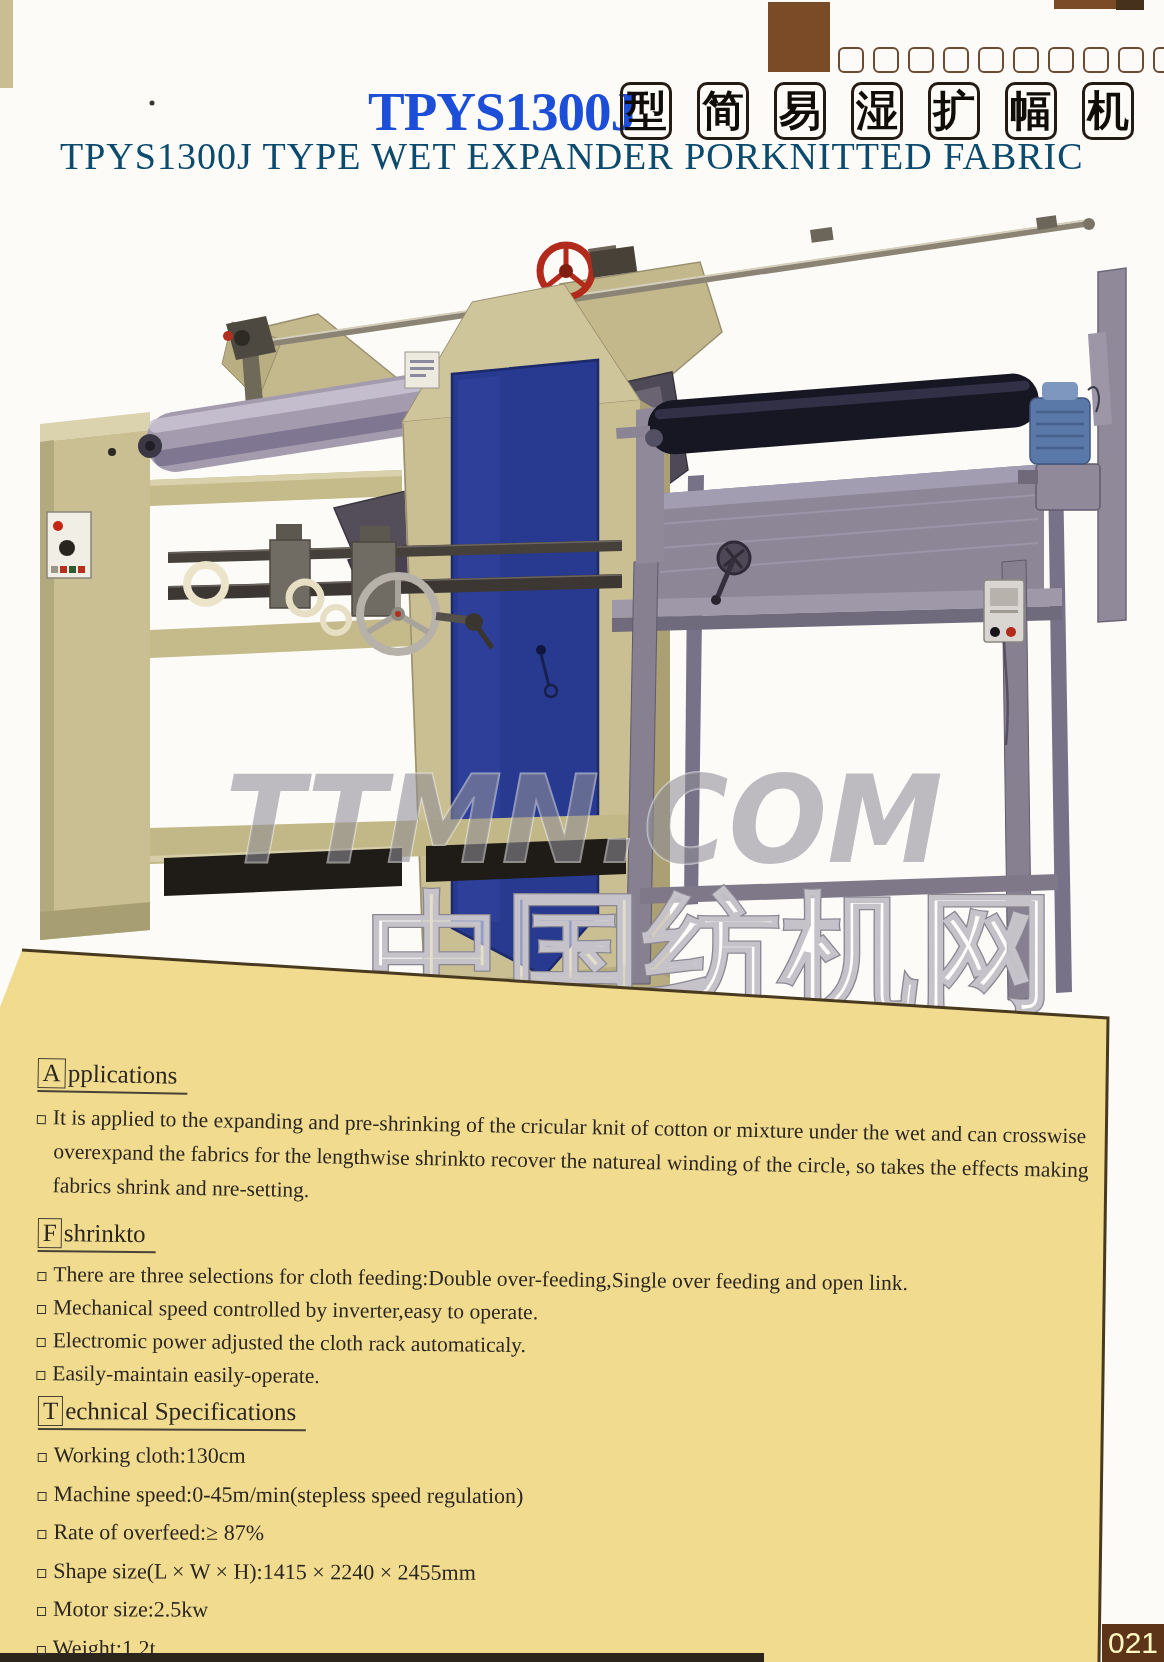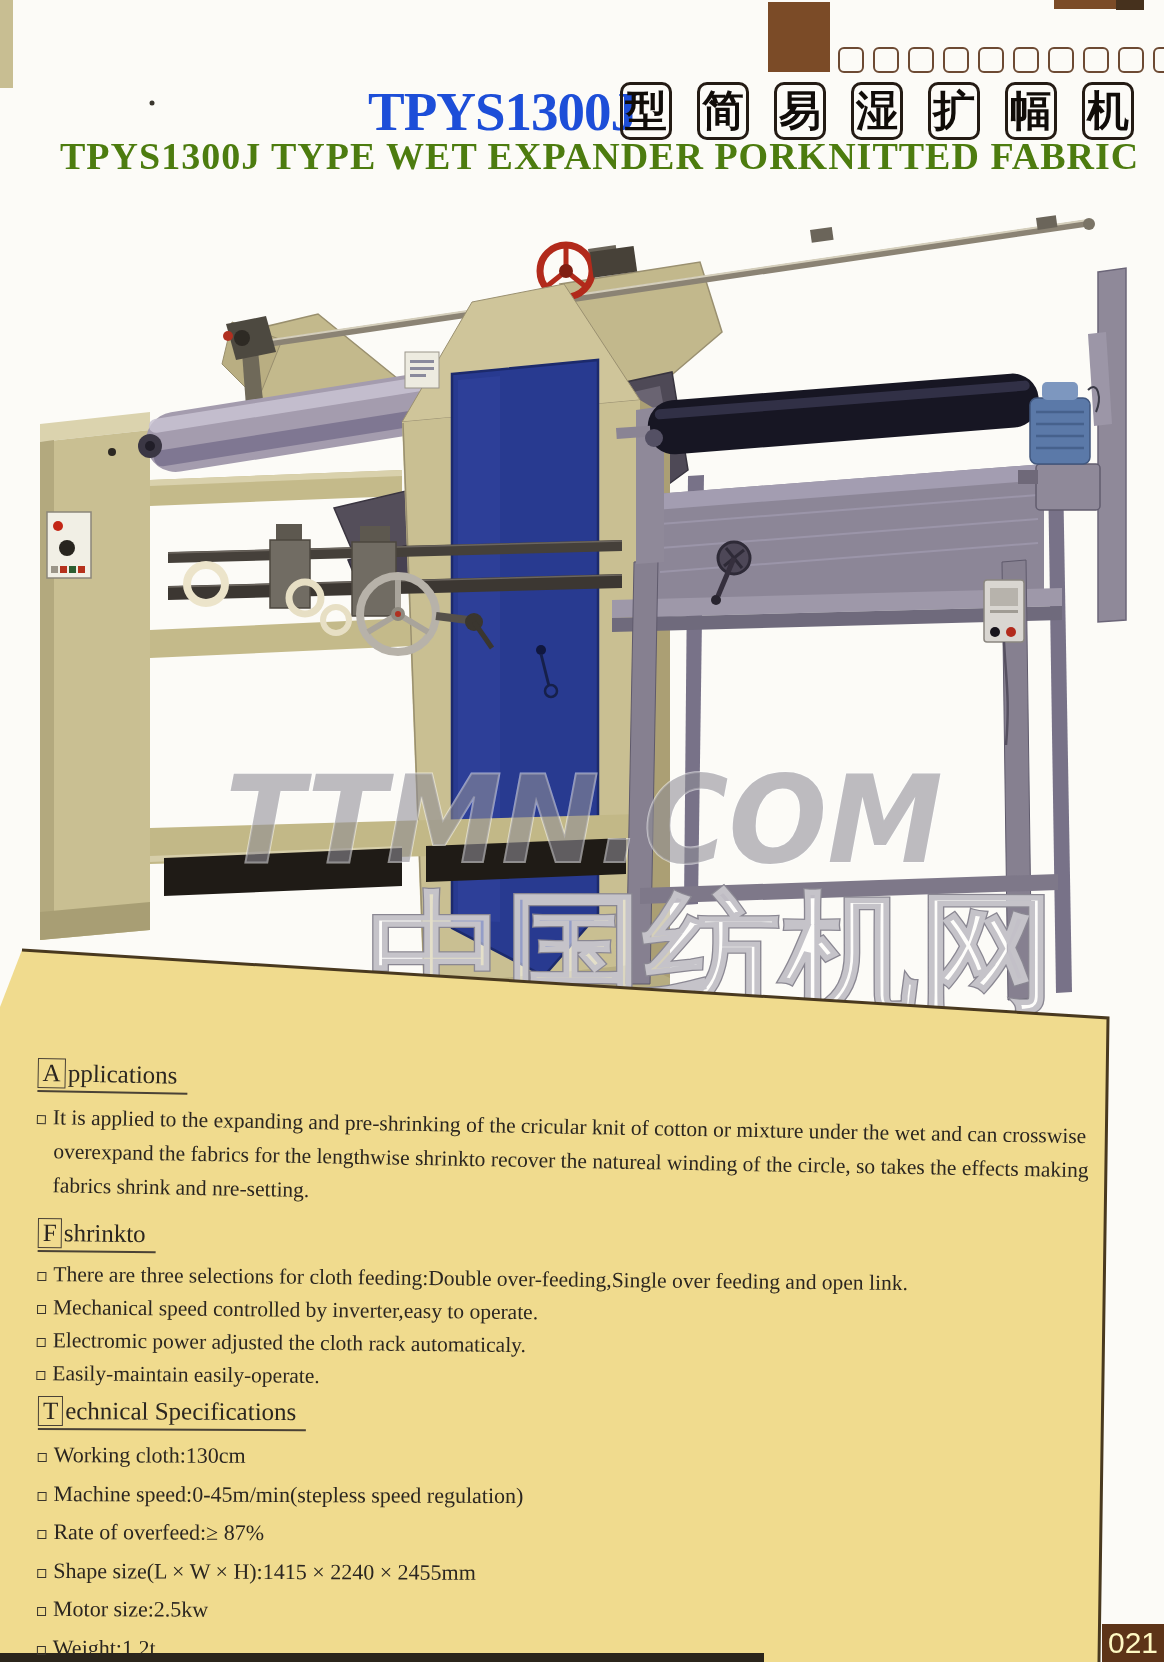--- a/index.html
+++ b/index.html
@@ -14,21 +14,21 @@
   .decor-strip-tr1{left:1054px;top:0;width:62px;height:9px;background:#7b4b27;}
   .decor-strip-tr2{left:1116px;top:0;width:28px;height:10px;background:#46311d;}
   .squares-row{left:838px;top:47px;display:flex;gap:9px;}
   .sq-outline{width:26px;height:26px;box-sizing:border-box;border:2.5px solid #6d4a33;border-radius:6px;background:transparent;flex:0 0 auto;}
   
   .title-model{left:328px;top:80px;font-size:55px;font-weight:bold;color:#1d4ed8;letter-spacing:-1px;margin-left:40px;}
   .cn-boxes{left:620px;top:82px;display:flex;gap:25px;}
   .cn-box{width:52px;height:58px;box-sizing:border-box;border:3.5px solid #241b14;border-radius:10px;
     display:flex;align-items:center;justify-content:center;
     font-family:"DejaVu Sans",sans-serif;font-size:42px;font-weight:bold;color:#100c08;}
-  .subtitle{left:60px;top:134px;width:1050px;font-size:38px;font-weight:bold;color:#4d7c0f;
+  .subtitle{left:60px;top:134px;width:1050px;font-size:38px;font-weight:normal;color:#0c4a6e;
     white-space:nowrap;letter-spacing:1px;}
   
   .section{color:#2b2620;}
   .sec-heading{display:inline-block;font-size:25px;border-bottom:2px solid #4a4236;padding:0 10px 2px 0;}
   .sec-initial{display:inline-block;border:1.8px solid #4a4236;padding:0 4px;margin-right:2px;}
   .li{font-size:21.5px;line-height:34px;}
   .sq{display:inline-block;width:9px;height:9px;box-sizing:border-box;border:1.6px solid #3a352c;margin-right:7px;}
   .apps{left:38px;top:1058px;transform:rotate(1.05deg);transform-origin:0 0;}
   .apps .li{width:1046px;text-indent:-17px;padding-left:17px;margin-top:8px;line-height:34px;}
   .features{left:38px;top:1218px;transform:rotate(0.6deg);transform-origin:0 0;}

